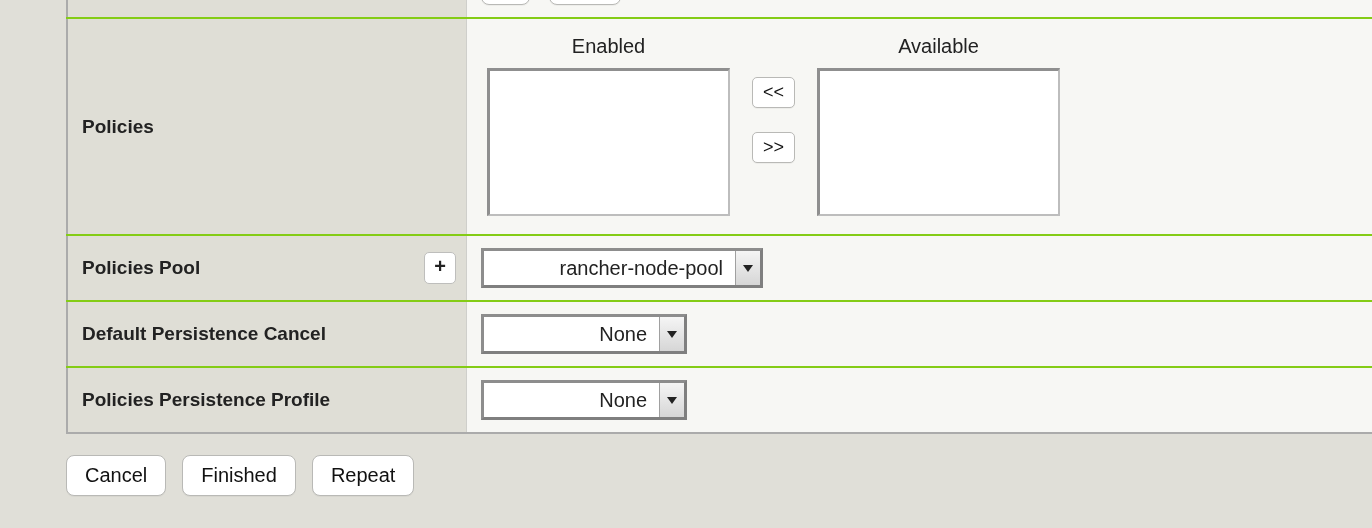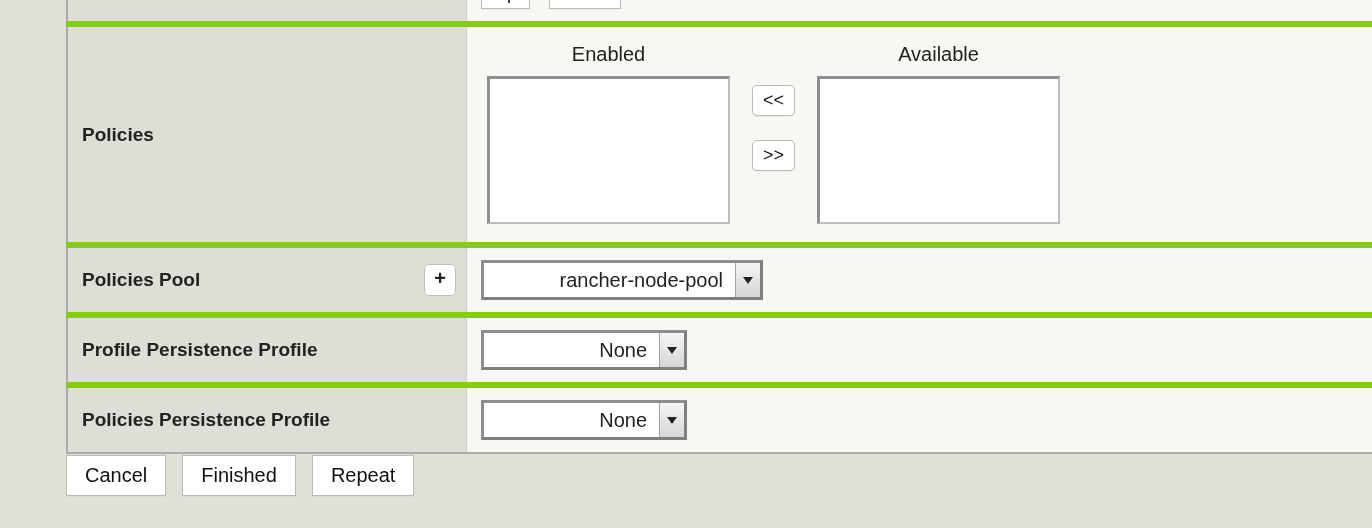--- a/index.html
+++ b/index.html
@@ -19,21 +19,21 @@
     width:1306px;
   }
   table.form{
     border-collapse:collapse;
     width:100%;
     background:#f7f7f4;
     border-left:2px solid #ababab;
     border-bottom:2px solid #ababab;
   }
   table.form>tbody>tr>td{
-    border-top:6px solid #84cc16;
+    border-top:2px solid #84cc16;
     border-bottom:1px solid #cfcfcb;
     padding:12px 14px;
     vertical-align:middle;
   }
   td.label{
     width:370px;
     background:#dfded6;
     border-right:1px solid #cfcfcb;
     font-weight:700;
     position:relative;
@@ -45,21 +45,21 @@
   .reorder-btns{
     text-align:left;
     padding-left:40px;
     padding-top:0;
     padding-bottom:8px;
   }
   .btn{
     display:inline-block;
     background:#fff;
     border:1px solid #b9b9b6;
-    border-radius:0;
+    border-radius:8px;
     padding:8px 18px;
     font-size:20px;
     color:#111;
     cursor:pointer;
     box-shadow:0 1px 0 rgba(0,0,0,.04);
   }
   .btn-small{padding:4px 12px;font-size:18px}
   .plus-btn{
     position:absolute;
     right:10px;
@@ -187,21 +187,21 @@
       <span class="sel-btn">
         <svg viewBox="0 0 10 10">
                   <path d="M0 2 L10 2 L5 9 Z" fill="#222"></path>
                 </svg>
       </span>
     </div>
   </td>
 </tr>
 
 <tr>
-  <td class="label">Profile Persistence Profile</td>
+  <td class="label">Default Persistence Cancel</td>
   <td class="field">
     <div class="select w-md">
       <span class="sel-text">None</span>
       <span class="sel-btn">
         <svg viewBox="0 0 10 10">
                   <path d="M0 2 L10 2 L5 9 Z" fill="#222"></path>
                 </svg>
       </span>
     </div>
   </td>

